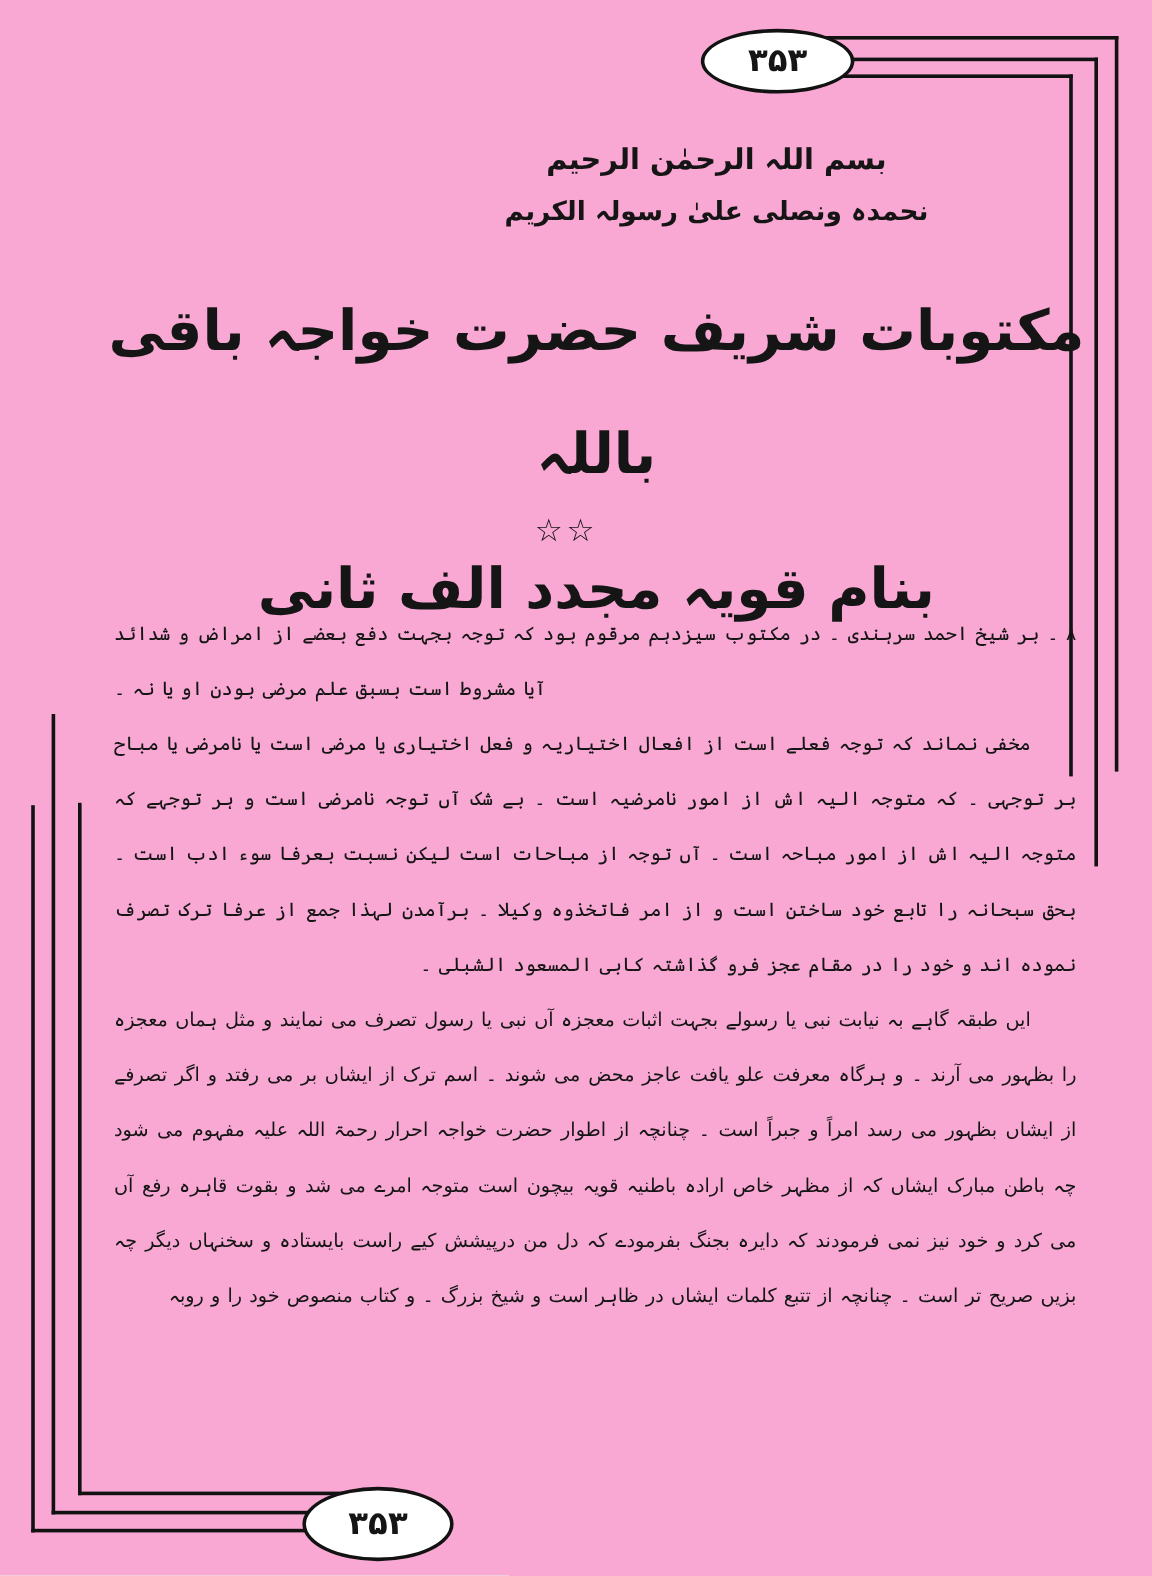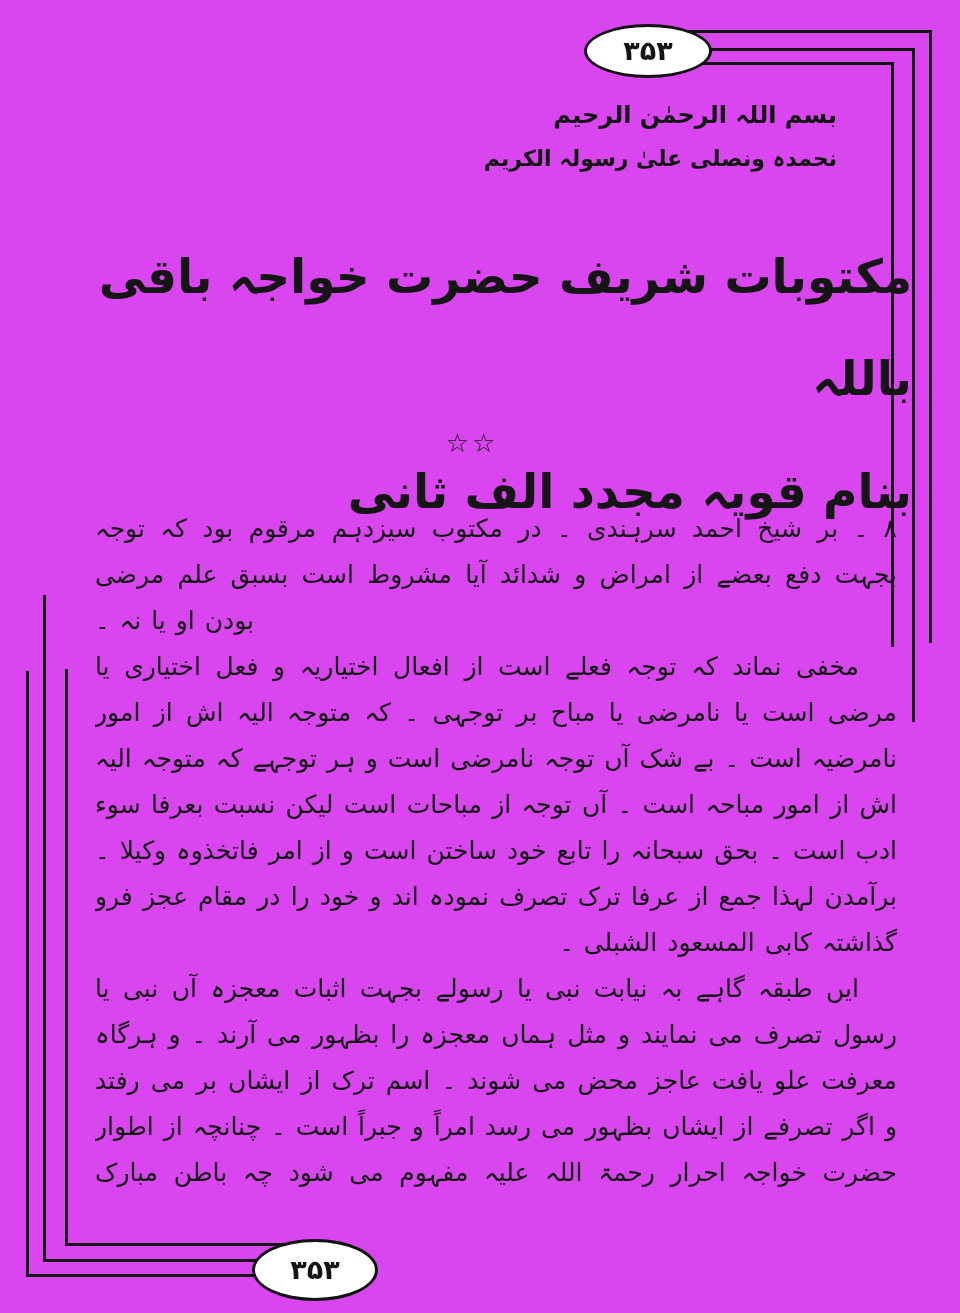--- a/index.html
+++ b/index.html
@@ -1,20 +1,20 @@
 <!DOCTYPE html>
 <html lang="fa" dir="rtl"><head>
 <meta charset="utf-8">
 <style>
   html,body{margin:0;padding:0;background:#e8e8e8;}
   .page{
     position:relative;
     width:960px;height:1313px;
     margin:0 auto;
-    background:#d946ef;
+    background:#f9a8d4;
     overflow:hidden;
     font-family:"DejaVu Sans",sans-serif;
     color:#151515;
   }
   
   .rule{position:absolute;background:#121212;}
   
   .oval{
     position:absolute;
     border:3px solid #121212;
@@ -22,45 +22,46 @@
     background:#ffffff;
     display:flex;align-items:center;justify-content:center;
     z-index:5;
   }
   .oval span{
     font-size:27px;font-weight:bold;letter-spacing:2px;
     transform:translateY(-1px);
   }
   
   .bismillah{
-    position:absolute;top:94px;left:357px;width:480px;
-    text-align:right;direction:rtl;
+    position:absolute;top:112px;left:357px;width:480px;
+    text-align:center;direction:rtl;
     font-weight:bold;
   }
   .bismillah .b1{font-size:24px;line-height:42px;}
   .bismillah .b2{font-size:22px;line-height:46px;}
   .title-block{
-    position:absolute;top:226px;left:52px;width:860px;
-    text-align:right;direction:rtl;
+    position:absolute;top:226px;left:67px;width:860px;
+    text-align:center;direction:rtl;
   }
   .title-line-1{font-size:47px;font-weight:bold;line-height:102px;}
   .title-line-2{font-size:47px;font-weight:bold;line-height:96px;margin-top:14px;}
   .stars{
     position:absolute;top:428px;left:0;width:944px;
     text-align:center;font-size:26px;letter-spacing:3px;
     color:#121212;
   }
   
   .body-block{
     position:absolute;top:506px;left:95px;width:802px;height:694px;
     overflow:hidden;
     direction:rtl;
-    font-size:25px;line-height:46px;
+    font-size:16px;line-height:46px;
     word-spacing:2px;
     text-align:justify;
+    font-family:Liberation Serif, serif;
   }
   .para{margin:0;text-indent:0;}
   .para-first{text-align-last:left;}
   .para-indent{text-indent:38px;}
 </style>
 </head>
 <body>
 
 <div class="page">
 

